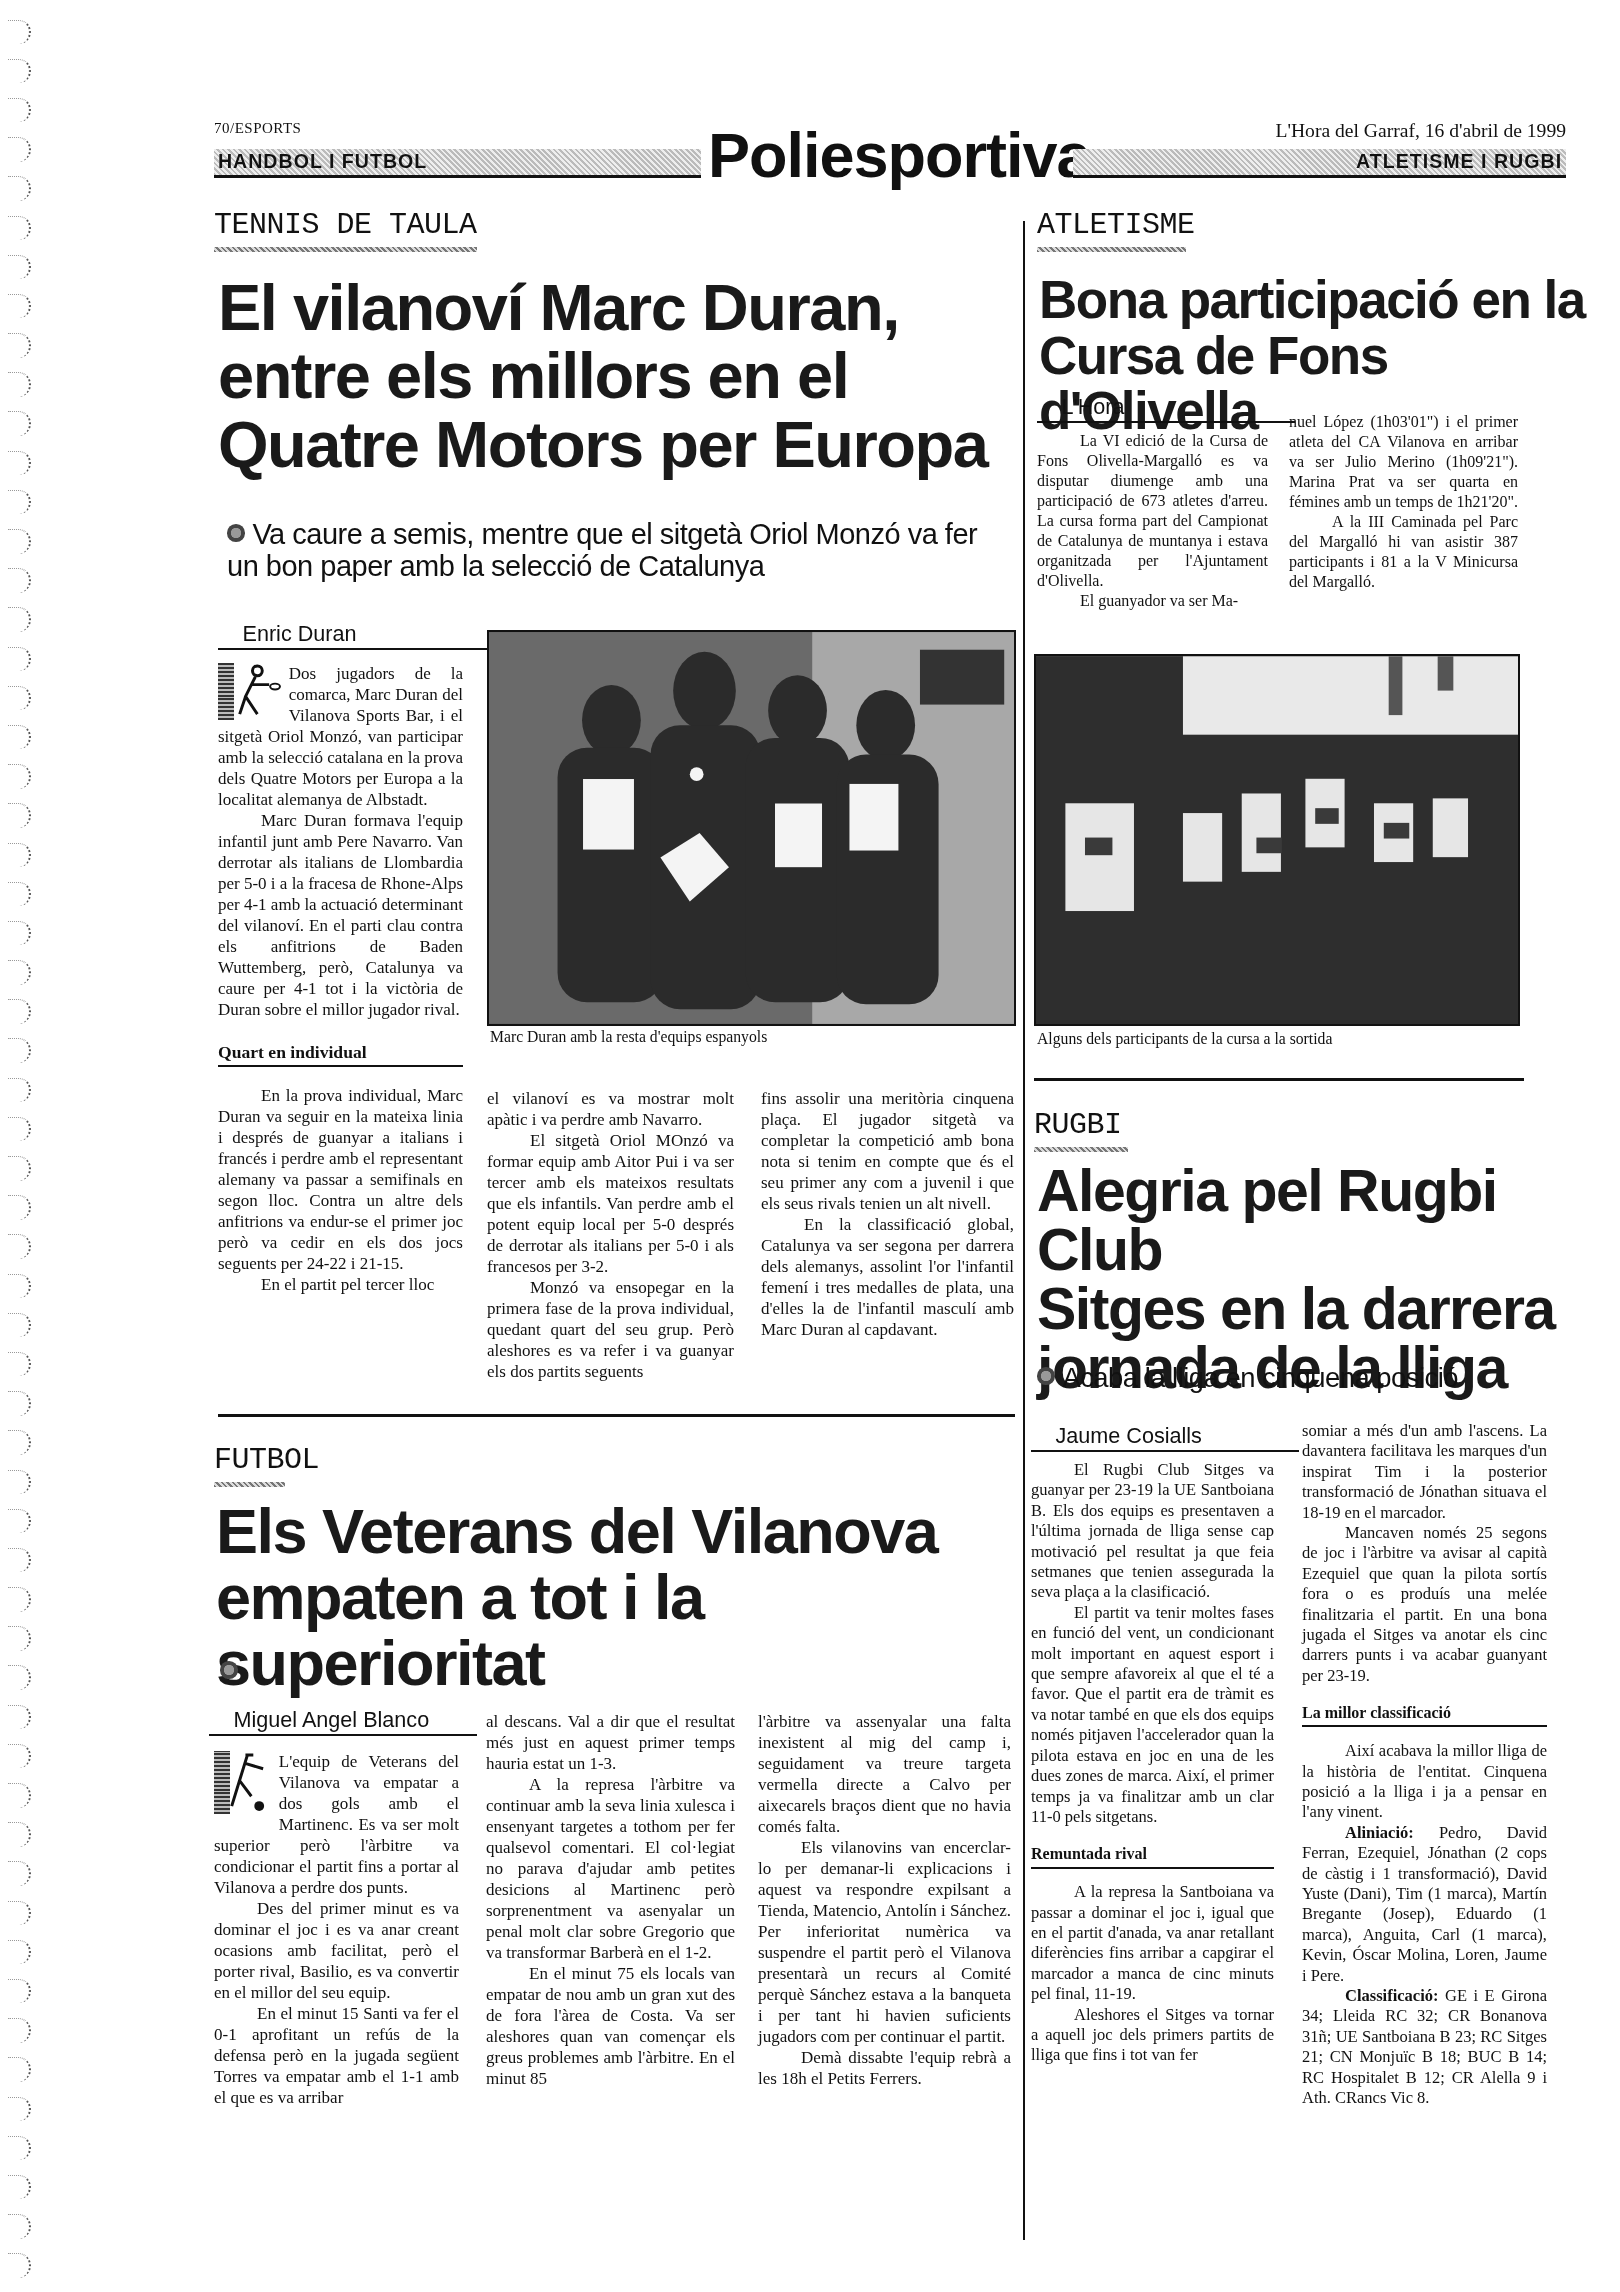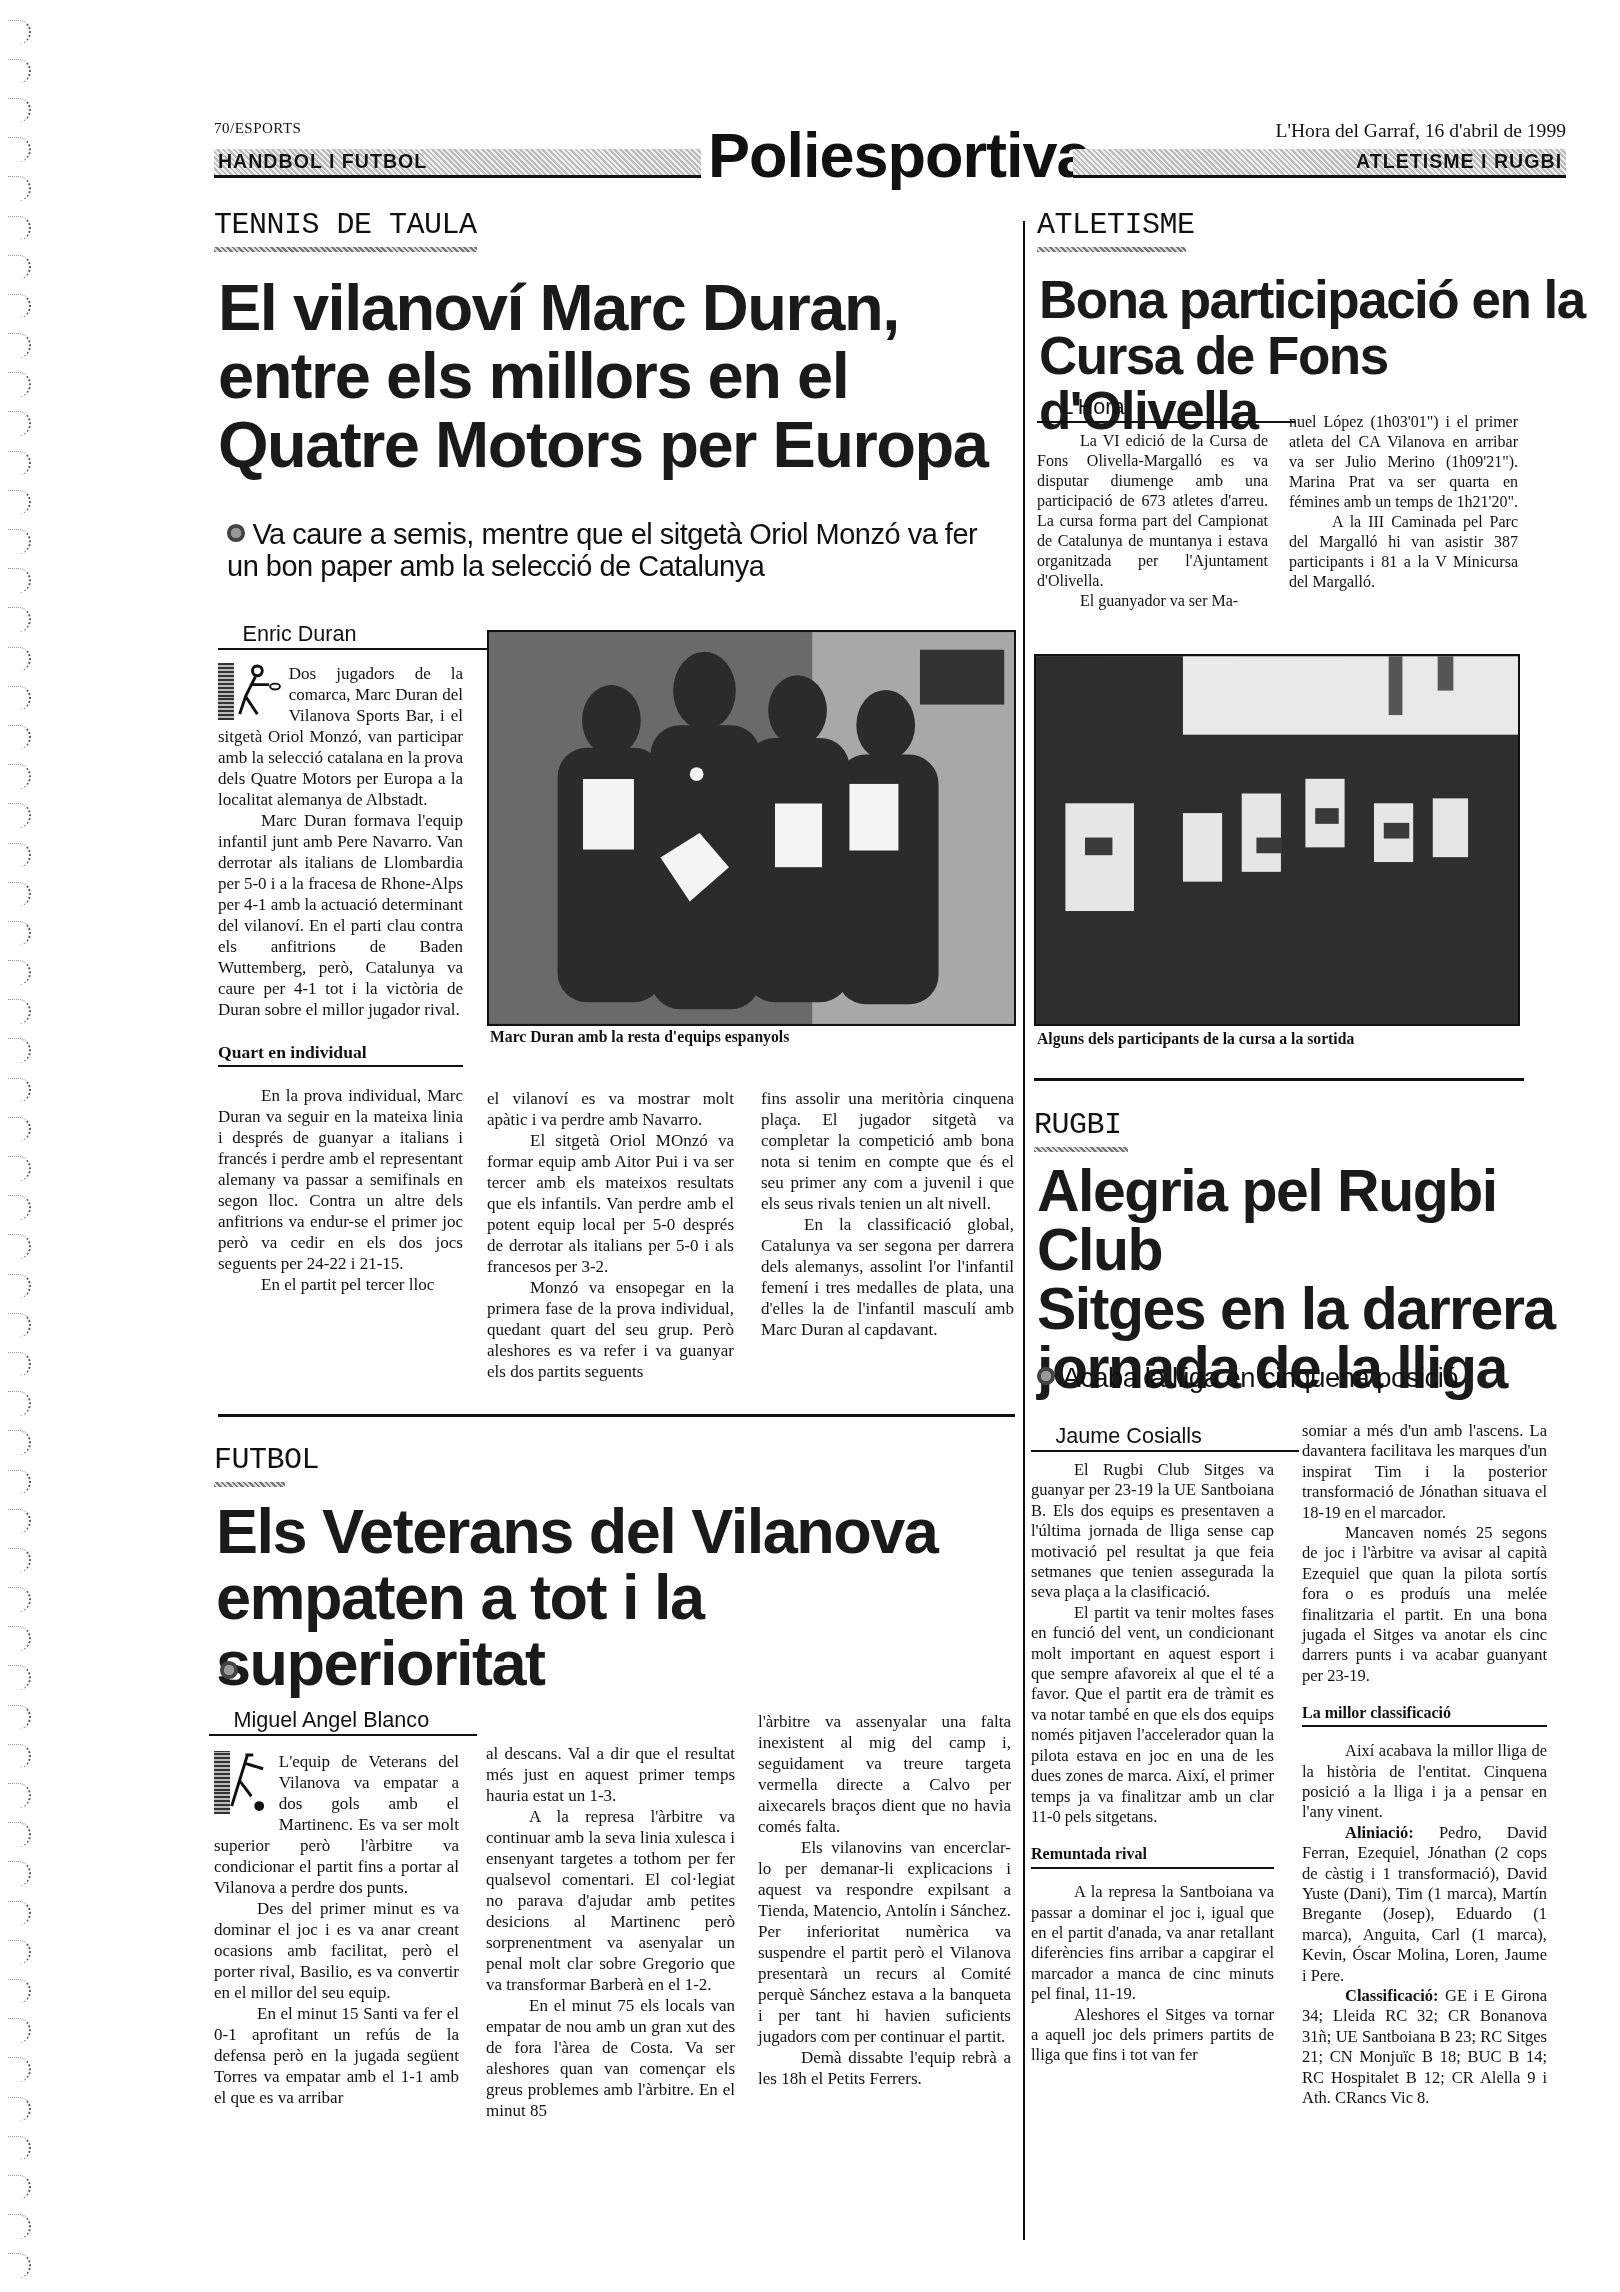--- a/index.html
+++ b/index.html
@@ -21,21 +21,21 @@
   .bullet{display:inline-block;width:17.6px;height:17.6px;border-radius:50%;background:radial-gradient(circle,#999 0 40%,#444 41% 100%);margin-right:7.8px;vertical-align:2px;}
   .byline{font-family:"Liberation Sans",sans-serif;font-size:21.6px;border-bottom:2.9px solid #111;padding-left:24.5px;line-height:29px;}
   .col{font-family:"Liberation Serif",serif;font-size:17px;line-height:21px;text-align:justify;}
   .col p{margin:0;text-indent:43px;}
   .col p.first{text-indent:0;}
   .subsect{font-family:"Liberation Serif",serif;font-weight:bold;font-size:17.6px;text-align:left;border-bottom:2.9px solid #111;line-height:25.5px;margin:19.6px 0 17.6px 0;}
   .photo{background:
      radial-gradient(ellipse at 30% 30%,#888 0,#333 60%),
      repeating-linear-gradient(0deg,#444 0 2px,#777 2px 3.9px);
      border:2px solid #111;box-sizing:border-box;overflow:hidden;}
-  .caption{font-family:"Liberation Serif",serif;font-weight:bold;font-size:15.7px;line-height:19.6px;}
+  .caption{font-family:"Liberation Serif",serif;font-weight:normal;font-size:15.7px;line-height:19.6px;}
   .vrule{position:absolute;width:2px;background:#111;}
   .hrule{position:absolute;height:2.9px;background:#111;}
   .icon-box{float:left;width:63px;height:57px;margin:0 7.8px 2px 0;position:relative;}
   .icon-box .stripe{position:absolute;left:0;top:0;width:15.7px;height:100%;background:repeating-linear-gradient(0deg,#333 0 2px,#bbb 2px 3.9px);}
 </style>
 </head>
 <body>
 
 <div class="holes">
   <div class="hole"></div>
@@ -201,21 +201,21 @@
     <div class="stripe"></div>
     <svg width="57" height="63" viewBox="0 0 58 64" style="position:absolute;left:0;top:0;">
       <path d="M32 4 L40 4 M34 4 L26 30 L38 46 M26 30 L18 56 M30 12 L50 18" fill="none" stroke="#111" stroke-width="3"></path>
       <circle cx="46" cy="56" r="5" fill="#111"></circle>
     </svg>
   </div>
   <p class="first">L'equip de Veterans del Vilanova va empatar a dos gols amb el Martinenc. Es va ser molt superior però l'àrbitre va condicionar el partit fins a portar al Vilanova a perdre dos punts.</p>
   <p>Des del primer minut es va dominar el joc i es va anar creant ocasions amb facilitat, però el porter rival, Basilio, es va convertir en el millor del seu equip.</p>
   <p>En el minut 15 Santi va fer el 0-1 aprofitant un refús de la defensa però en la jugada següent Torres va empatar amb el 1-1 amb el que es va arribar</p>
 </div>
-<div class="abs col" style="left:486px;top:1711px;width:249px;margin-top:32px;">
+<div class="abs col" style="left:486px;top:1711px;width:249px;">
   <p class="first">al descans. Val a dir que el resultat més just en aquest primer temps hauria estat un 1-3.</p>
   <p>A la represa l'àrbitre va continuar amb la seva linia xulesca i ensenyant targetes a tothom per fer qualsevol comentari. El col·legiat no parava d'ajudar amb petites desicions al Martinenc però sorprenentment va asenyalar un penal molt clar sobre Gregorio que va transformar Barberà en el 1-2.</p>
   <p>En el minut 75 els locals van empatar de nou amb un gran xut des de fora l'àrea de Costa. Va ser aleshores quan van començar els greus problemes amb l'àrbitre. En el minut 85</p>
 </div>
 <div class="abs col" style="left:758px;top:1711px;width:253px;">
   <p class="first">l'àrbitre va assenyalar una falta inexistent al mig del camp i, seguidament va treure targeta vermella directe a Calvo per aixecarels braços dient que no havia comés falta.</p>
   <p>Els vilanovins van encerclar-lo per demanar-li explicacions i aquest va respondre expilsant a Tienda, Matencio, Antolín i Sánchez. Per inferioritat numèrica va suspendre el partit però el Vilanova presentarà un recurs al Comité perquè Sánchez estava a la banqueta i per tant hi havien suficients jugadors com per continuar el partit.</p>
   <p>Demà dissabte l'equip rebrà a les 18h el Petits Ferrers.</p>
 </div>
 

